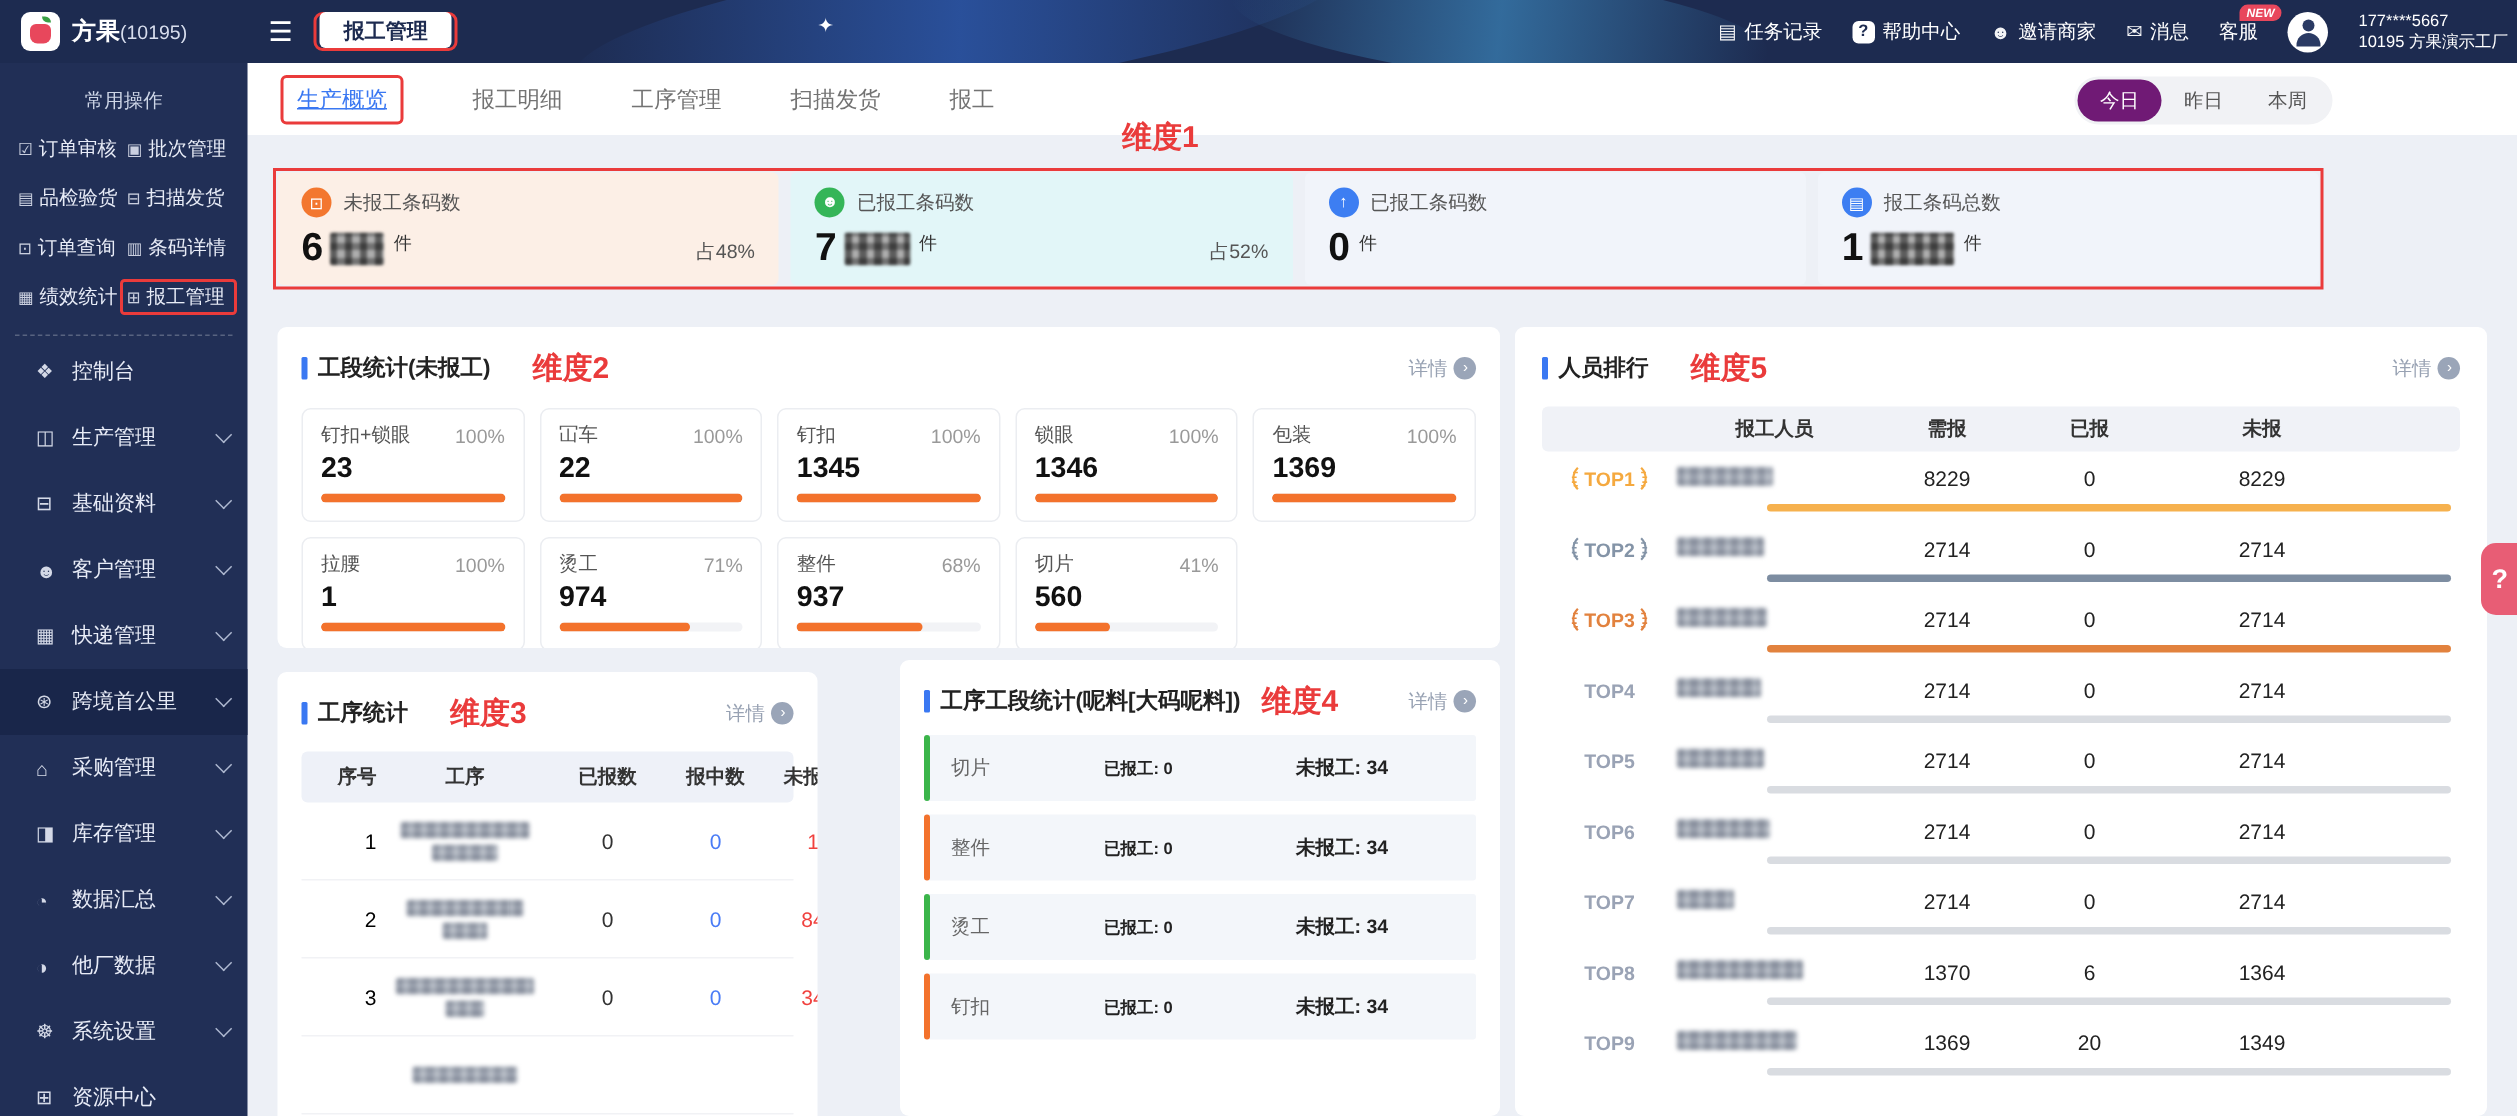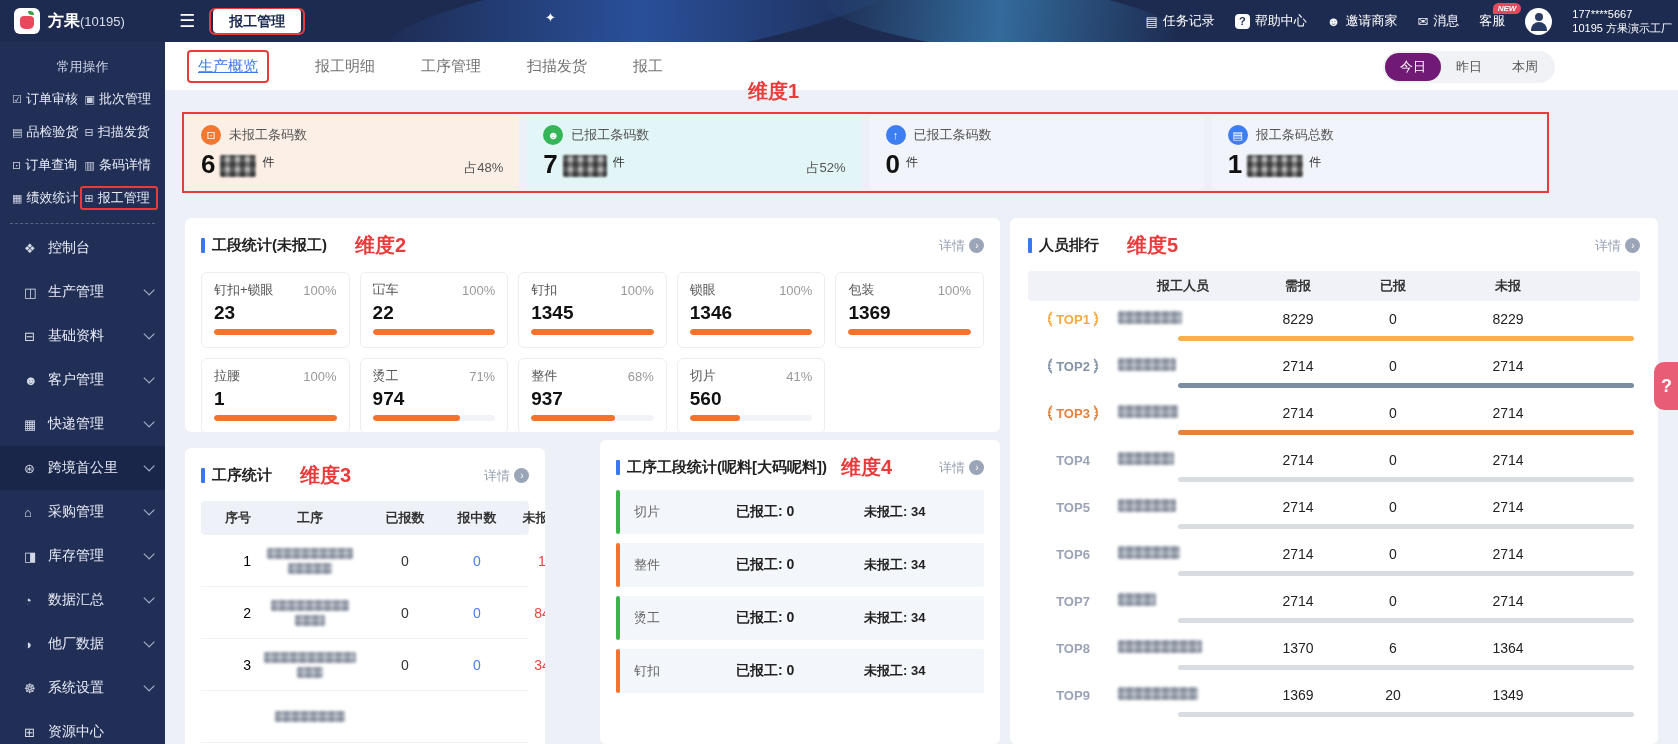--- a/index.html
+++ b/index.html
@@ -112,21 +112,21 @@
   .blurline{display:inline-block;border-radius:2px;
     background:repeating-linear-gradient(90deg,#b3b8c2 0 5px,#d9dce1 5px 9px),
                repeating-linear-gradient(0deg,#c0c5cd 0 4px,#dde0e5 4px 8px);
     background-blend-mode:multiply;filter:blur(1.5px);}
 
   
   .ps-row{position:relative;height:44px;margin-top:9px;background:#f3f6fa;border-radius:2px;display:flex;align-items:center;}
   .ps-bar{position:absolute;left:0;top:0;bottom:0;width:4px;border-radius:2px;}
   .ps-green{background:#3bb54a;} .ps-orange{background:#f3722c;}
   .ps-name{padding-left:18px;width:120px;font-size:13px;color:#666;}
-  .ps-done{flex:1;font-size:14px;font-weight:bold;color:#222;}
+  .ps-done{flex:1;font-size:11px;font-weight:bold;color:#222;}
   .ps-undone{width:120px;font-size:13px;font-weight:bold;color:#222;}
 
   
   .rk-head{display:flex;align-items:center;background:#f0f2f7;border-radius:4px;height:30px;margin-top:12px;font-size:13px;font-weight:bold;color:#333;}
   .rk-col-rank{width:90px;flex:0 0 auto;}
   .rk-col-name{width:130px;flex:0 0 auto;}
   .rk-col-need{width:100px;text-align:center;flex:0 0 auto;}
   .rk-col-done{width:90px;text-align:center;flex:0 0 auto;}
   .rk-col-undone{width:140px;text-align:center;flex:0 0 auto;}
   .rk-head .rk-col-name{text-align:center;}

